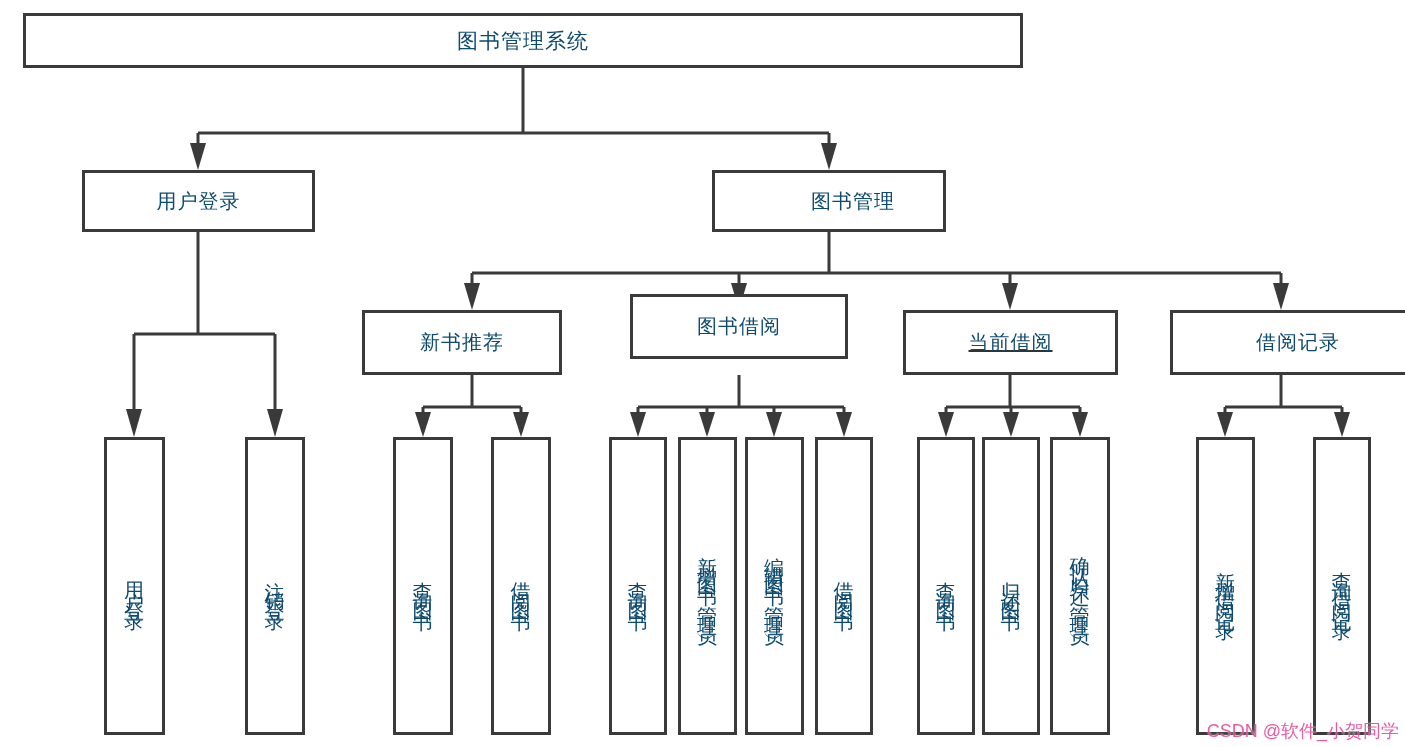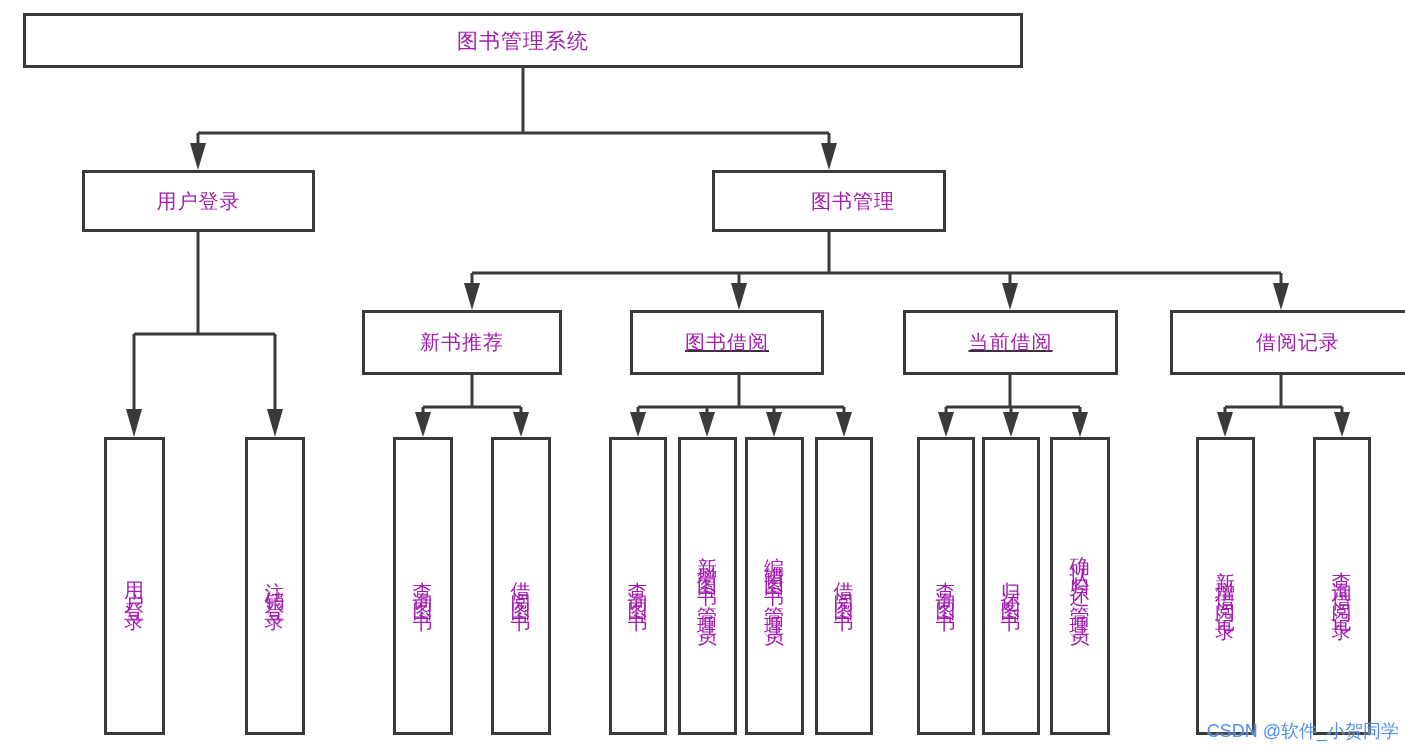--- a/index.html
+++ b/index.html
@@ -39,41 +39,41 @@
     box-sizing: border-box;
     background: #ffffff;
     border: 3px solid #3a3a3a;
     display: flex;
     align-items: center;
     justify-content: center;
     z-index: 2;
   }
   .node .label {
     font-size: 20px;
-    color: #a21caf;
+    color: #0c4a6e;
     letter-spacing: 1px;
     white-space: nowrap;
   }
   .node.root .label {
     font-size: 21px;
   }
   .node.leaf .label {
     writing-mode: vertical-rl;
     text-orientation: mixed;
     letter-spacing: 10px;
     font-size: 20px;
     white-space: nowrap;
     line-height: 1;
   }
   .watermark {
     position: absolute;
     right: 6px;
     bottom: 4px;
     font-size: 18px;
-    color: #3b82f6;
+    color: #ec4899;
     opacity: 0.9;
     z-index: 5;
     white-space: nowrap;
     text-shadow: 0 0 2px #ffffff;
   }
 </style>
 </head>
 <body>
 
 <div class="canvas">
@@ -121,21 +121,21 @@
   <div class="node" style="left:82px; top:170px; width:233px; height:62px;">
     <span class="label">用户登录</span>
   </div>
   <div class="node" style="left:712px; top:170px; width:234px; height:62px;padding-left:48px;">
     <span class="label">图书管理</span>
   </div>
 
   <div class="node" style="left:362px; top:310px; width:200px; height:65px;">
     <span class="label">新书推荐</span>
   </div>
-  <div class="node" style="left:630px; top:310px; width:194px; height:65px;text-decoration:underline;">
+  <div class="node" style="left:630px; top:294px; width:218px; height:65px;">
     <span class="label">图书借阅</span>
   </div>
   <div class="node" style="left:903px; top:310px; width:215px; height:65px;text-decoration:underline;">
     <span class="label">当前借阅</span>
   </div>
   <div class="node" style="left:1170px; top:310px; width:256px; height:65px;">
     <span class="label">借阅记录</span>
   </div>
 
   <div class="node leaf" style="left:104px; top:437px; width:61px; height:298px;">

